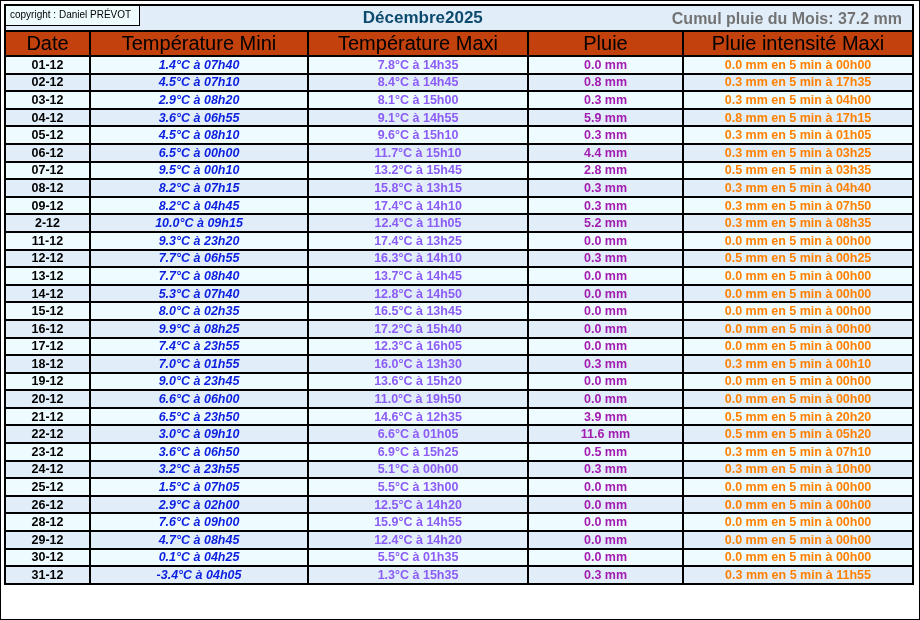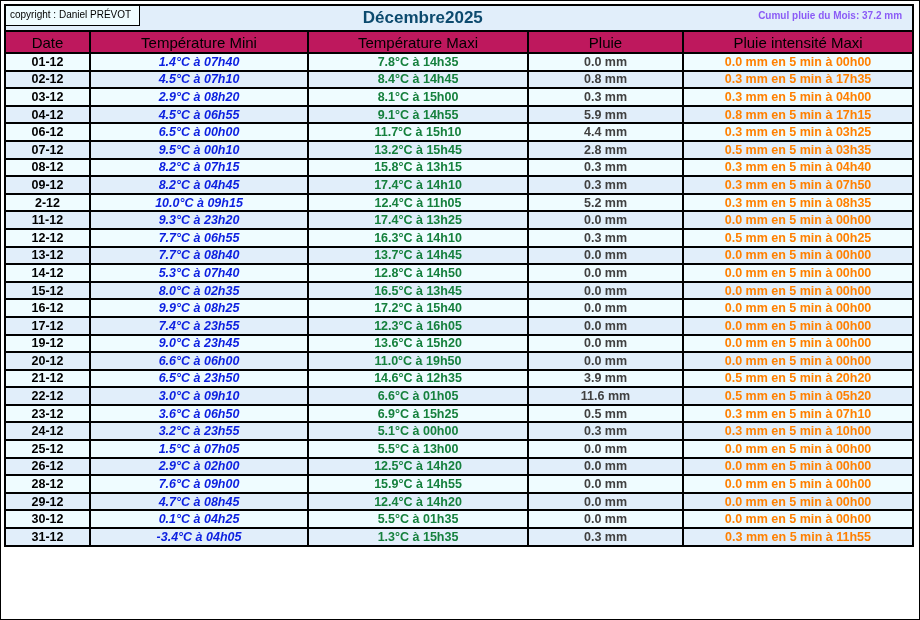--- a/index.html
+++ b/index.html
@@ -49,49 +49,49 @@
     position: absolute;
     left: 46%; top: 2px;
     transform: translateX(-50%);
     font-size: 17px;
     font-weight: bold;
     color: #0c4a6e;
   }
   .band-cumul {
     position: absolute;
     right: 10px; top: 4px;
-    font-size: 10px;
+    font-size: 16px;
     font-weight: bold;
-    color: #8b5cf6;
+    color: #737373;
   }
 
   
   tr.head-row th {
     height: 20px;
-    background: #be185d;
-    font-size: 15px;
+    background: #c2410c;
+    font-size: 20px;
     font-weight: normal;
     color: #000;
     text-align: center;
   }
 
   
   tbody td {
     height: 15.6px;
     font-size: 12.5px;
     font-weight: bold;
     text-align: center;
   }
   tbody tr:nth-child(odd)  td { background: #effcff; }
   tbody tr:nth-child(even) td { background: #e1eefa; }
 
   td.c-date { color: #000000; }
   td.c-tmin { color: #0b1fe0; font-style: italic; }
-  td.c-tmax { color: #15803d; }
-  td.c-rain { color: #404040; }
+  td.c-tmax { color: #8b5cf6; }
+  td.c-rain { color: #a21caf; }
   td.c-int  { color: #ff8000; }
 </style>
 </head>
 <body>
 
 <div class="canvas">
   <table class="meteo">
     <colgroup>
       <col style="width:85px">
       <col style="width:218px">
@@ -132,24 +132,31 @@
         </tr>
         <tr>
           <td class="c-date">03-12</td>
           <td class="c-tmin">2.9°C à 08h20</td>
           <td class="c-tmax">8.1°C à 15h00</td>
           <td class="c-rain">0.3 mm</td>
           <td class="c-int">0.3 mm en 5 min à 04h00</td>
         </tr>
         <tr>
           <td class="c-date">04-12</td>
-          <td class="c-tmin">4.5°C à 06h55</td>
+          <td class="c-tmin">3.6°C à 06h55</td>
           <td class="c-tmax">9.1°C à 14h55</td>
           <td class="c-rain">5.9 mm</td>
           <td class="c-int">0.8 mm en 5 min à 17h15</td>
+        </tr>
+        <tr>
+          <td class="c-date">05-12</td>
+          <td class="c-tmin">4.5°C à 08h10</td>
+          <td class="c-tmax">9.6°C à 15h10</td>
+          <td class="c-rain">0.3 mm</td>
+          <td class="c-int">0.3 mm en 5 min à 01h05</td>
         </tr>
         <tr>
           <td class="c-date">06-12</td>
           <td class="c-tmin">6.5°C à 00h00</td>
           <td class="c-tmax">11.7°C à 15h10</td>
           <td class="c-rain">4.4 mm</td>
           <td class="c-int">0.3 mm en 5 min à 03h25</td>
         </tr>
         <tr>
           <td class="c-date">07-12</td>
@@ -222,20 +229,27 @@
           <td class="c-int">0.0 mm en 5 min à 00h00</td>
         </tr>
         <tr>
           <td class="c-date">17-12</td>
           <td class="c-tmin">7.4°C à 23h55</td>
           <td class="c-tmax">12.3°C à 16h05</td>
           <td class="c-rain">0.0 mm</td>
           <td class="c-int">0.0 mm en 5 min à 00h00</td>
         </tr>
         <tr>
+          <td class="c-date">18-12</td>
+          <td class="c-tmin">7.0°C à 01h55</td>
+          <td class="c-tmax">16.0°C à 13h30</td>
+          <td class="c-rain">0.3 mm</td>
+          <td class="c-int">0.3 mm en 5 min à 00h10</td>
+        </tr>
+        <tr>
           <td class="c-date">19-12</td>
           <td class="c-tmin">9.0°C à 23h45</td>
           <td class="c-tmax">13.6°C à 15h20</td>
           <td class="c-rain">0.0 mm</td>
           <td class="c-int">0.0 mm en 5 min à 00h00</td>
         </tr>
         <tr>
           <td class="c-date">20-12</td>
           <td class="c-tmin">6.6°C à 06h00</td>
           <td class="c-tmax">11.0°C à 19h50</td>

